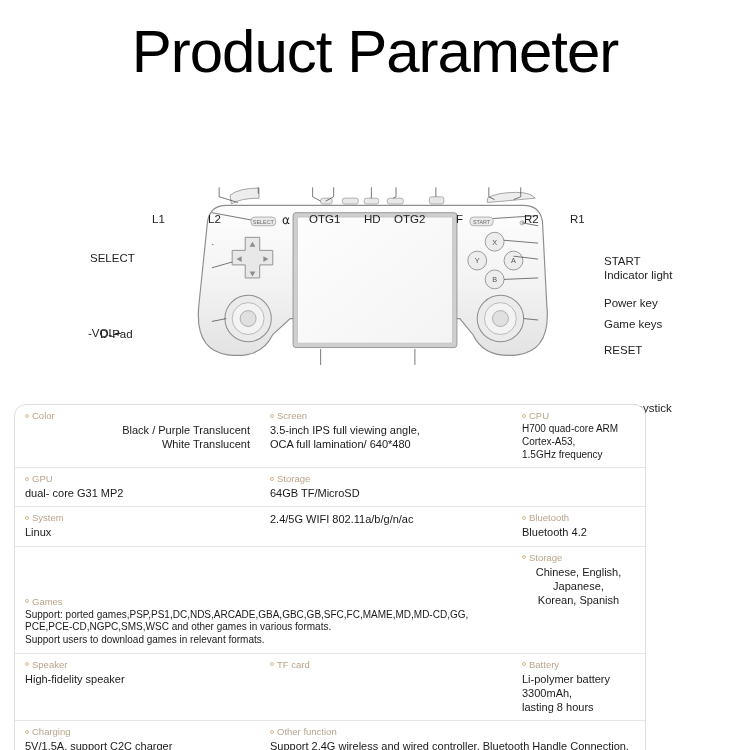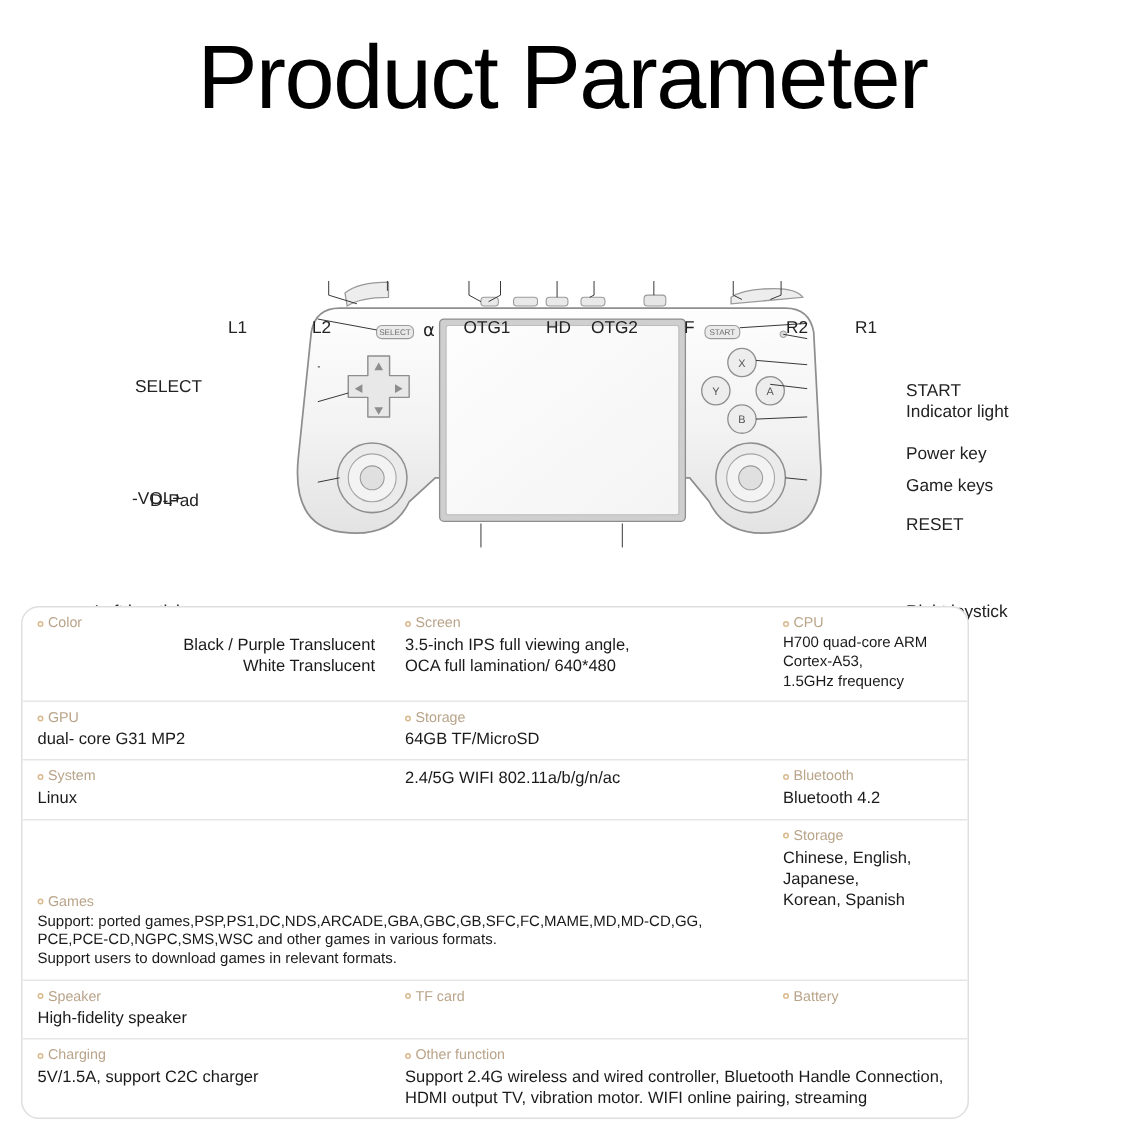--- a/index.html
+++ b/index.html
@@ -282,21 +282,21 @@
         </div>
       <div class="val small" style="white-space:pre-line;">Support: ported games,PSP,PS1,DC,NDS,ARCADE,GBA,GBC,GB,SFC,FC,MAME,MD,MD-CD,GG,
 PCE,PCE-CD,NGPC,SMS,WSC and other games in various formats.
 Support users to download games in relevant formats.</div>
     </div>
     <div class="cell c3">
       <div class="lbl">
           <span class="dot"></span>
           <span>Storage</span>
         </div>
-      <div class="val" style="white-space:pre-line;">Chinese, English, Japanese,
+      <div class="val" style="white-space:pre-line;text-align:center;">Chinese, English, Japanese,
 Korean, Spanish</div>
     </div>
   </div>
 
   <div class="row">
     <div class="cell c1">
       <div class="lbl">
           <span class="dot"></span>
           <span>Speaker</span>
         </div>
@@ -306,20 +306,22 @@
       <div class="lbl">
           <span class="dot"></span>
           <span>TF card</span>
         </div>
     </div>
     <div class="cell c3">
       <div class="lbl">
           <span class="dot"></span>
           <span>Battery</span>
         </div>
+      <div class="val" style="white-space:pre-line;">Li-polymer battery 3300mAh,
+lasting 8 hours</div>
     </div>
   </div>
 
   <div class="row">
     <div class="cell c1">
       <div class="lbl">
           <span class="dot"></span>
           <span>Charging</span>
         </div>
       <div class="val">5V/1.5A, support C2C charger</div>

